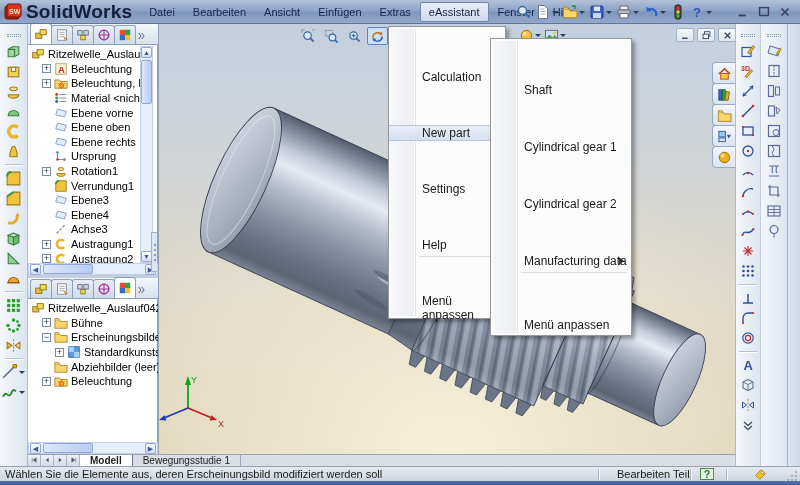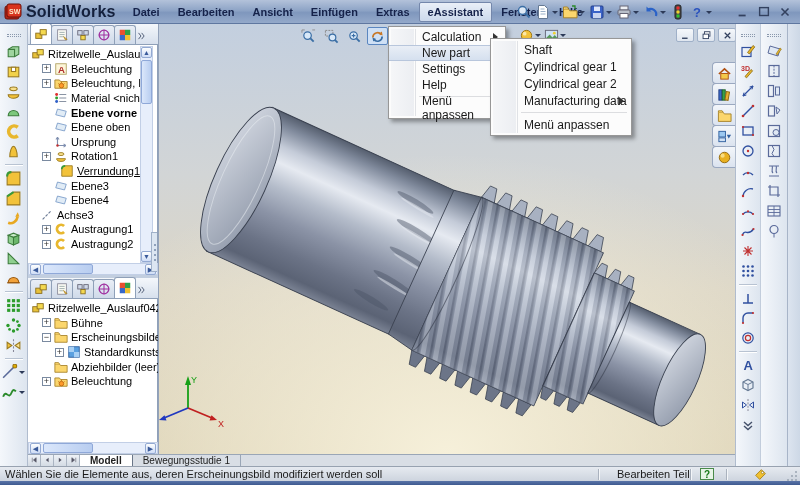--- a/index.html
+++ b/index.html
@@ -4,23 +4,23 @@
 <style>
   html,body{margin:0;padding:0;background:#888;}
   *{box-sizing:border-box;font-family:"Liberation Sans",sans-serif;}
   .app{position:relative;width:800px;height:485px;overflow:hidden;background:#dfe6ef;}
   .abs{position:absolute;}
   
   .titlebar{left:0;top:0;width:800px;height:24px;
     background:linear-gradient(#b3c2da,#8ea4c6 45%,#7f97bd 55%,#94a9ca);
     border-bottom:1px solid #5f77a0;display:flex;align-items:center;z-index:40;}
   .logo{display:flex;align-items:center;gap:4px;padding:0 8px 0 4px;}
-  .appname{font-size:16px;font-weight:bold;color:#14203c;letter-spacing:.2px;}
+  .appname{font-size:19px;font-weight:bold;color:#14203c;letter-spacing:.2px;}
   .menubar{display:flex;align-items:center;height:24px;}
-  .mitem{font-size:11px;color:#15224a;padding:4px 9px;cursor:default;font-weight:bold;}
+  .mitem{font-size:11px;color:#15224a;padding:4px 9px;cursor:default;}
   .mitem.active{background:linear-gradient(#e9eff8,#ccd9ec);border:1px solid #7487ab;border-radius:2px;padding:3px 8px;}
   .tbar{display:flex;align-items:center;gap:3px;height:22px;}
   .tbtn{display:flex;align-items:center;justify-content:center;}
   .dd{width:0;height:0;border-left:3px solid transparent;border-right:3px solid transparent;border-top:3px solid #2d3a58;margin:0 1px;}
   .winctl{display:flex;gap:7px;align-items:center;}
   
   .vtb{background:linear-gradient(90deg,#f4f7fb,#dde5ef);display:flex;flex-direction:column;align-items:center;padding-top:10px;z-index:10;}
   .vtb .grip{width:14px;height:3px;border-top:1px dotted #8a98ac;border-bottom:1px dotted #8a98ac;margin-bottom:4px;}
   .vtb .ti{width:22px;height:20px;display:flex;align-items:center;justify-content:center;}
   .vtb .sep{width:18px;height:1px;background:#b8c3d2;box-shadow:0 1px 0 #fff;margin:3px 0;}
@@ -66,21 +66,21 @@
   .statusbar{left:0;top:466px;width:800px;height:15px;background:linear-gradient(#e6eaf0,#cdd4de);border-top:1px solid #98a2b0;z-index:40;font-size:11px;color:#1a1a1a;}
   .statusbar .msg{position:absolute;left:5px;top:1px;}
   .statusbar .mode{position:absolute;left:617px;top:1px;}
   .sdiv{position:absolute;top:2px;width:1px;height:11px;background:#aab2be;box-shadow:1px 0 0 #f4f6f9;}
   .badge{position:absolute;left:700px;top:1px;width:14px;height:12px;background:#e8f4e8;border:1px solid #4a8a4a;font-size:10px;font-weight:bold;color:#1a7a1a;text-align:center;line-height:11px;}
   .bottom-edge{left:0;top:481px;width:800px;height:4px;background:linear-gradient(#5a74a8,#3f5a90);z-index:41;}
   
   .menu{background:#fcfcfc;border:1px solid #979797;box-shadow:3px 3px 4px rgba(0,0,0,.35);z-index:60;padding:2px 0;}
   .menu::before{content:'';position:absolute;left:2px;top:2px;bottom:2px;width:23px;background:linear-gradient(90deg,#f5f6f8,#eceef2);}
   .menu::after{content:'';position:absolute;left:26px;top:2px;bottom:2px;width:1px;background:#e0e2e6;}
-  .mrow{position:relative;height:16px;display:flex;align-items:center;padding-left:33px;font-size:12px;color:#1a1a1a;z-index:2;}
+  .mrow{position:relative;height:16px;display:flex;align-items:center;padding-left:33px;font-size:12px;color:#1a1a1a;z-index:2;margin-top:40px;}
   .mrow.hl{background:linear-gradient(#e9eef6,#d5e0ef);border-top:1px solid #b8c6dc;border-bottom:1px solid #b8c6dc;}
   .mrow .sub{position:absolute;right:7px;width:0;height:0;border-top:4px solid transparent;border-bottom:4px solid transparent;border-left:5px solid #333;}
   .msep{position:relative;height:7px;z-index:2;}
   .msep::after{content:'';position:absolute;left:30px;right:4px;top:3px;height:1px;background:#dcdde0;}
   .ea-menu{left:388px;top:26px;width:118px;}
   .ea-menu .mrow{height:16px;}
   .np-sub{left:490px;top:38px;width:142px;z-index:61;}
   .np-sub .mrow{height:17px;}
   .ic svg{display:block;}
 </style>
@@ -461,37 +461,46 @@
                 <line x1="6" y1="8" x2="14" y2="8"></line>
                 <line x1="6" y1="12" x2="14" y2="12"></line>
               </g>
               <circle cx="3" cy="4" r="1.7" fill="#e03030"></circle>
               <circle cx="3" cy="8" r="1.7" fill="#30a030"></circle>
               <circle cx="3" cy="12" r="1.7" fill="#3060c8"></circle>
             </svg>
           </span>
           <span class="tlabel">Material &lt;nicht fe</span>
         </div>
-        <div class="trow" style="padding-left: 14px; font-weight: bold;">
+        <div class="trow" style="padding-left: 14px;">
           <span class="spacer"></span>
           <span class="ic ticon">
             <svg viewBox="0 0 16 16" width="14" height="14">
               <path d="M4 3.5 L14 6 L12 12.5 L2 10 Z" fill="#bcd4ec" fill-opacity="0.45" stroke="#7a9cc8"></path>
             </svg>
           </span>
           <span class="tlabel">Ebene vorne</span>
         </div>
         <div class="trow" style="padding-left: 14px;">
           <span class="spacer"></span>
           <span class="ic ticon">
             <svg viewBox="0 0 16 16" width="14" height="14">
               <path d="M4 3.5 L14 6 L12 12.5 L2 10 Z" fill="#bcd4ec" fill-opacity="0.45" stroke="#7a9cc8"></path>
             </svg>
           </span>
           <span class="tlabel">Ebene oben</span>
+        </div>
+        <div class="trow" style="padding-left: 14px;">
+          <span class="spacer"></span>
+          <span class="ic ticon">
+            <svg viewBox="0 0 16 16" width="14" height="14">
+              <path d="M4 3.5 L14 6 L12 12.5 L2 10 Z" fill="#bcd4ec" fill-opacity="0.45" stroke="#7a9cc8"></path>
+            </svg>
+          </span>
+          <span class="tlabel">Ebene rechts</span>
         </div>
         <div class="trow" style="padding-left: 14px;">
           <span class="spacer"></span>
           <span class="ic ticon">
             <svg viewBox="0 0 16 16" width="14" height="14">
               <path d="M4 2.5v9.5h9.5" fill="none" stroke="#8090b0" stroke-width="1.3"></path>
               <path d="M4 2.5l-1.8 2.6M4 2.5l1.8 2.6" stroke="#8090b0" stroke-width="1.2"></path>
               <path d="M13.5 12l-2.6-1.8M13.5 12l-2.6 1.8" stroke="#8090b0" stroke-width="1.2"></path>
               <circle cx="4" cy="12" r="1.4" fill="#c03030"></circle>
             </svg>
@@ -501,21 +510,21 @@
         <div class="trow" style="padding-left: 14px;">
           <span class="exp">+</span>
           <span class="ic ticon">
             <svg viewBox="0 0 16 16" width="14" height="14">
               <path d="M3 11a5 3.2 0 1 0 10 0z" fill="#f2c23a" stroke="#9a7a20"></path>
               <ellipse cx="8" cy="5.8" rx="3.4" ry="1.7" fill="#f8e08a" stroke="#9a7a20"></ellipse>
             </svg>
           </span>
           <span class="tlabel">Rotation1</span>
         </div>
-        <div class="trow" style="padding-left: 20px; text-decoration: underline;">
+        <div class="trow" style="padding-left: 14px;">
           <span class="spacer"></span>
           <span class="ic ticon">
             <svg viewBox="0 0 16 16" width="14" height="14">
               <path d="M2 14V6q0-4 4-4h8v12z" fill="#f2c23a" stroke="#9a7a20"></path>
               <path d="M2 6q0-4 4-4" fill="none" stroke="#3a9a3a" stroke-width="2"></path>
             </svg>
           </span>
           <span class="tlabel">Verrundung1</span>
         </div>
         <div class="trow" style="padding-left: 14px;">
@@ -529,21 +538,21 @@
         </div>
         <div class="trow" style="padding-left: 14px;">
           <span class="spacer"></span>
           <span class="ic ticon">
             <svg viewBox="0 0 16 16" width="14" height="14">
               <path d="M4 3.5 L14 6 L12 12.5 L2 10 Z" fill="#bcd4ec" fill-opacity="0.45" stroke="#7a9cc8"></path>
             </svg>
           </span>
           <span class="tlabel">Ebene4</span>
         </div>
-        <div class="trow" style="padding-left: 0;">
+        <div class="trow" style="padding-left: 14px;">
           <span class="spacer"></span>
           <span class="ic ticon">
             <svg viewBox="0 0 16 16" width="14" height="14">
               <line x1="3" y1="13" x2="13" y2="3" stroke="#6a7a94" stroke-width="1.3" stroke-dasharray="3.2 1.6"></line>
             </svg>
           </span>
           <span class="tlabel">Achse3</span>
         </div>
         <div class="trow" style="padding-left: 14px;">
           <span class="exp">+</span>

